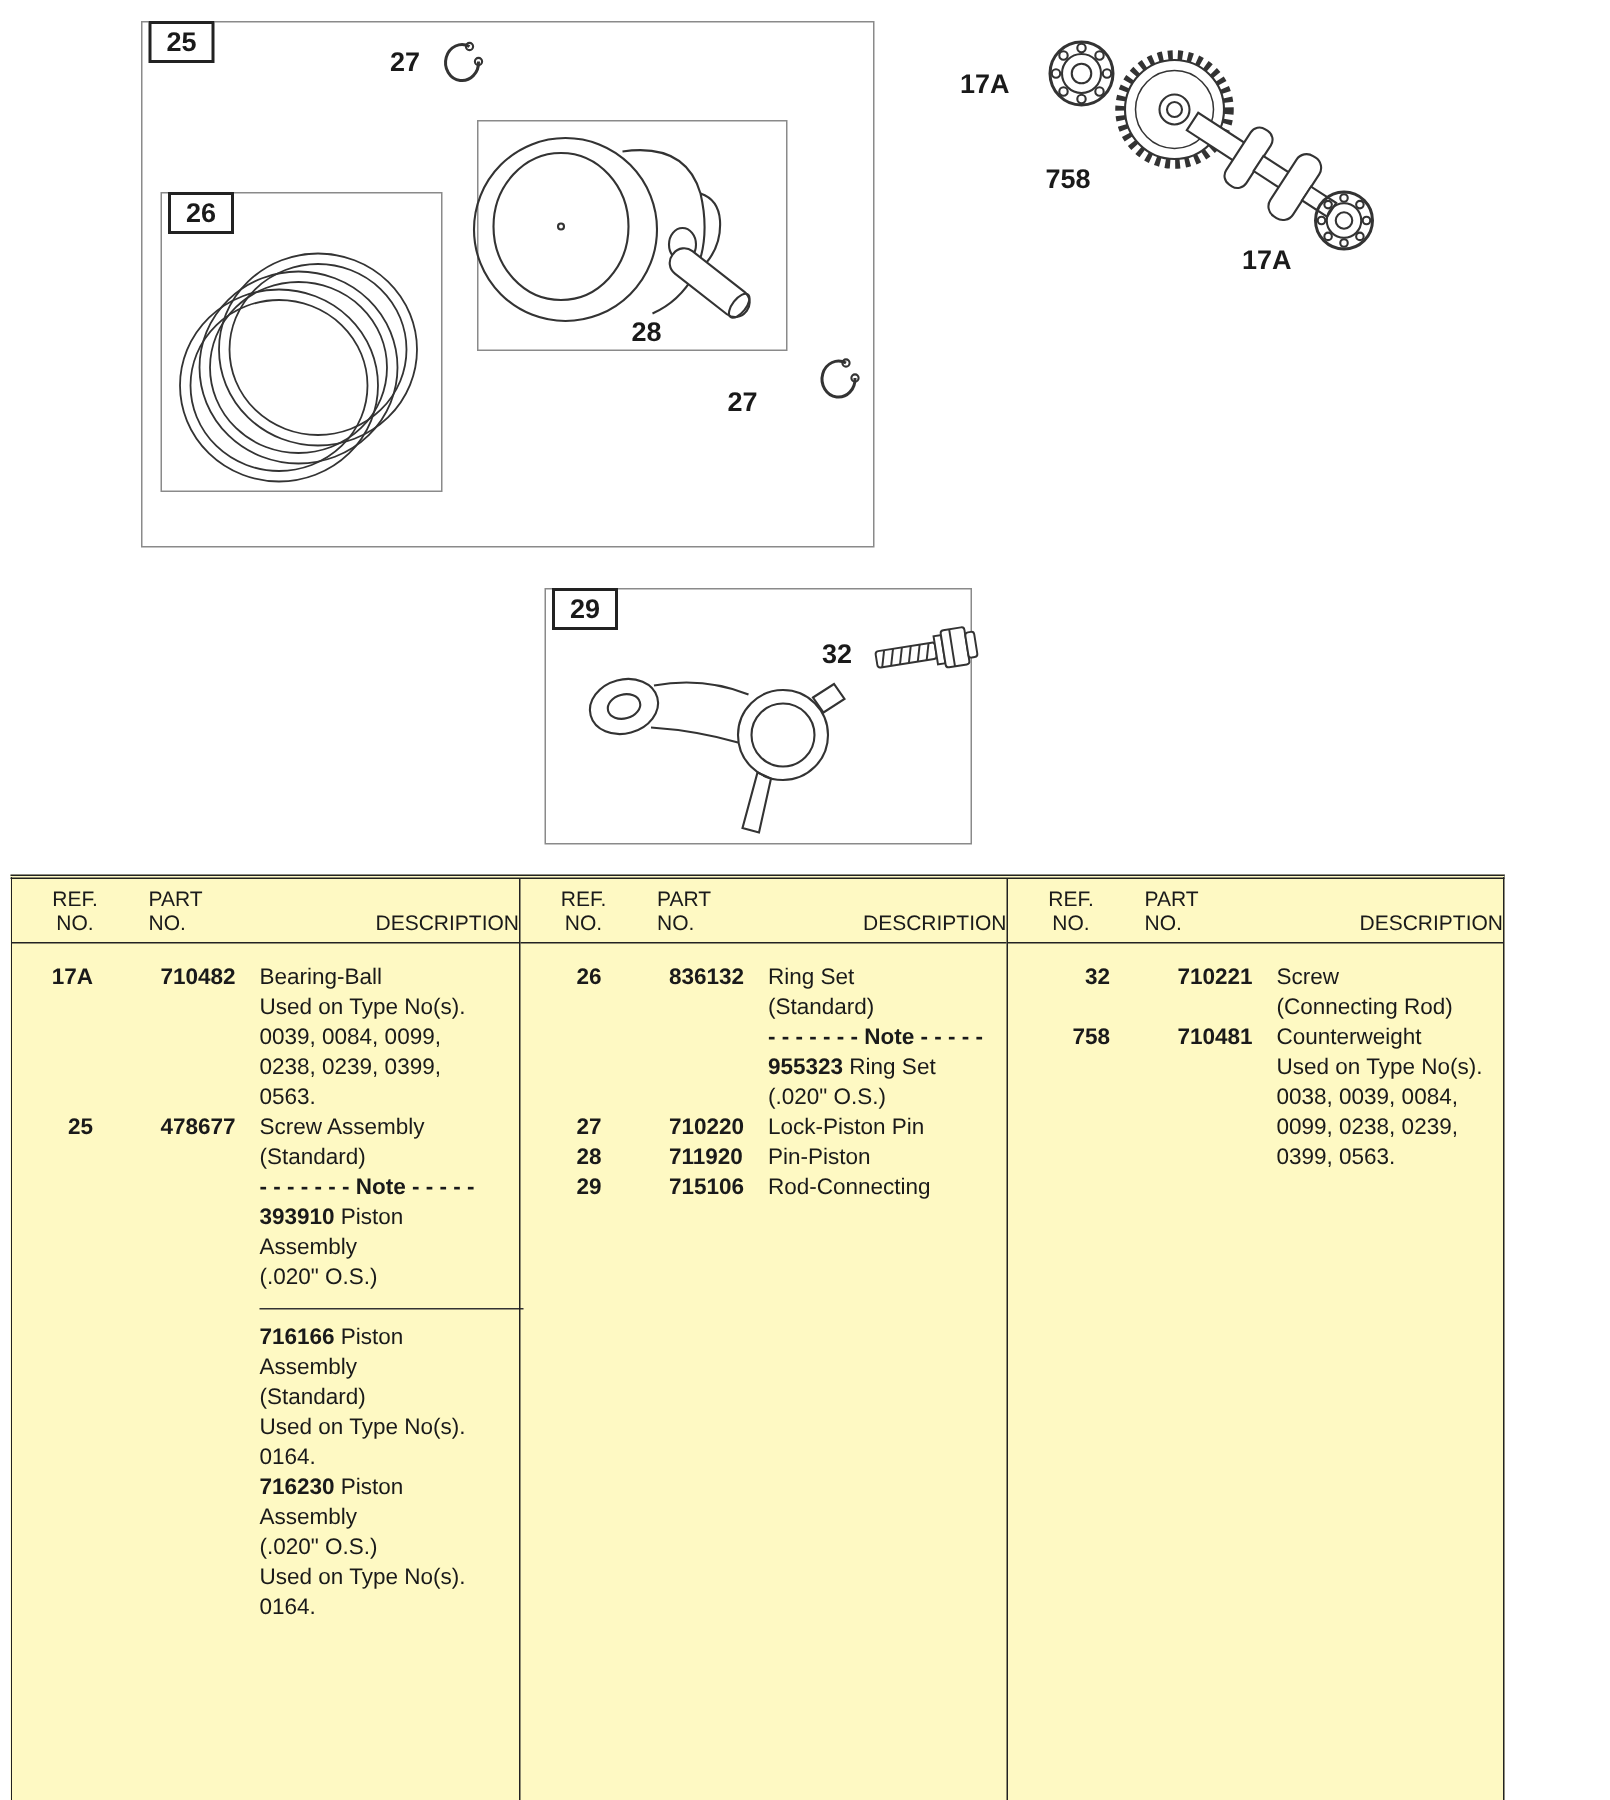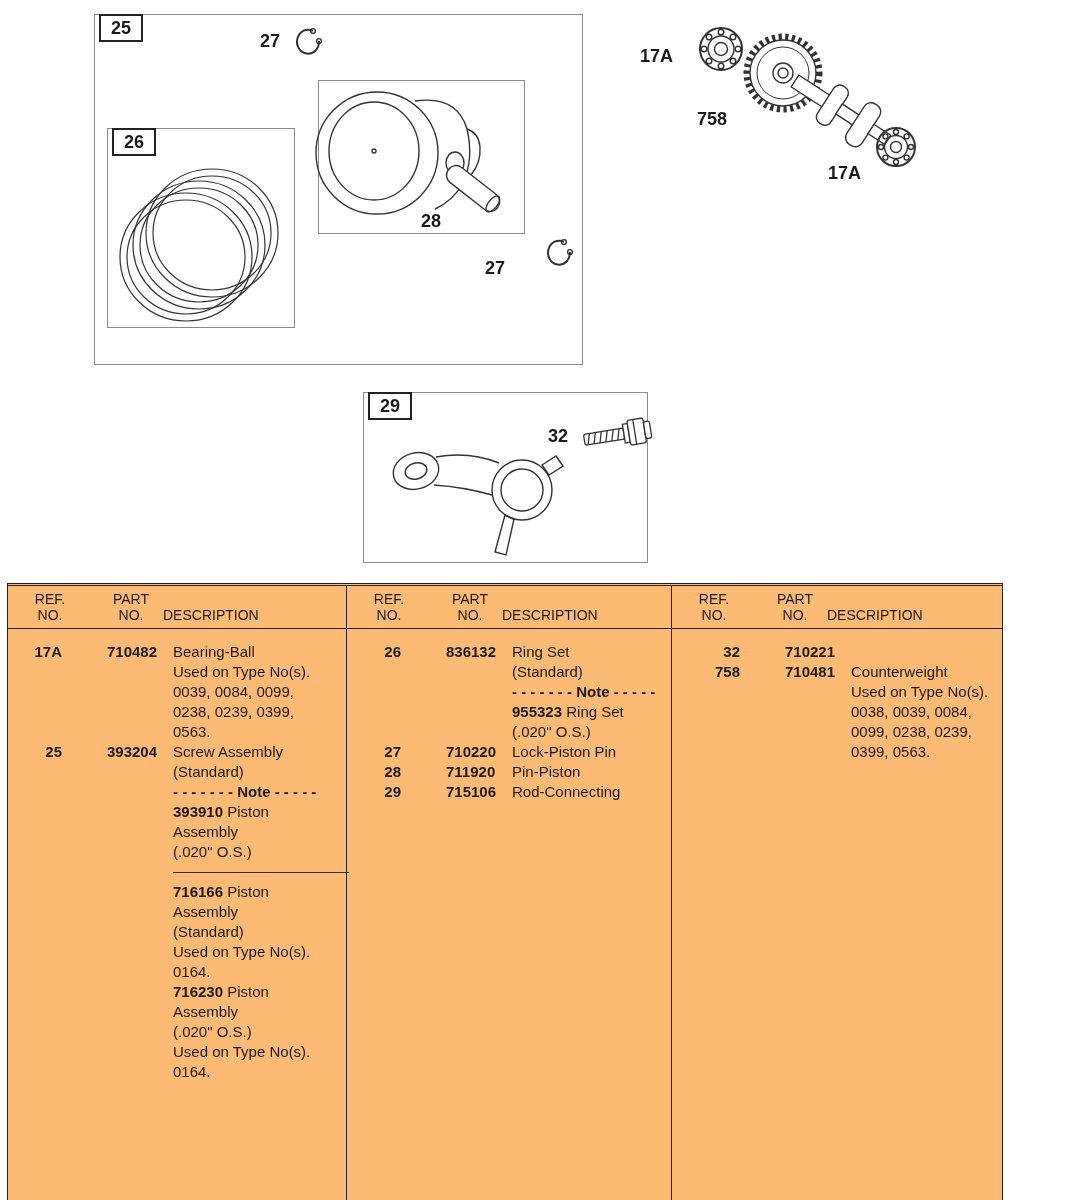--- a/index.html
+++ b/index.html
@@ -15,33 +15,33 @@
     border: 2px solid #222; font-weight: bold; font-size: 18px;
     line-height: 22px; padding: 1px 10px; z-index: 5;
   }
   .callout { position: absolute; font-weight: bold; font-size: 18px; z-index: 6; }
   svg { display: block; overflow: visible; }
 
   
   .parts-table {
     position: absolute; left: 7px; top: 583px; width: 996px; height: 617px;
     border-top: 3px double #222; border-left: 1px solid #222; border-right: 1px solid #222;
-    display: flex; background: #fdba74;
+    display: flex; background: #fef9c3;
   }
   .col-group { height: 100%; }
   .col-group.c1 { width: 338px; }
   .col-group.c2 { width: 325px; border-left: 1px solid #222; }
   .col-group.c3 { flex: 1; border-left: 1px solid #222; }
   .col-header {
     height: 43px; border-bottom: 1px solid #222;
     display: flex; align-items: flex-end; padding: 4px 0 5px 0; font-size: 14px;
   }
   .hdr-ref  { width: 58px; text-align: center; margin-left: 13px; line-height: 16px; }
-  .hdr-part { width: 64px; text-align: center; margin-left: 20px; line-height: 16px; }
-  .hdr-desc { flex: 1; text-align: left; line-height: 16px; }
+  .hdr-part { width: 64px; margin-left: 20px; line-height: 16px; }
+  .hdr-desc { flex: 1; text-align: right; line-height: 16px; }
   .entries { padding-top: 13px; font-size: 15px; line-height: 20px; }
   .entry-row { display: flex; align-items: flex-start; }
   .cell.ref  { width: 54px; flex: none; text-align: right; font-weight: bold; }
   .cell.part { width: 58px; flex: none; margin-left: 45px; font-weight: bold; }
   .cell.desc { flex: 1; margin-left: 8px; }
   .col-group.c3 .cell.ref { width: 68px; }
   .desc-line b { font-weight: bold; }
   .desc-divider { width: 176px; border-top: 1px solid #333; margin: 10px 0 9px 0; }
 </style>
 </head>
@@ -223,21 +223,21 @@
           <div class="cell desc">
             <div class="desc-line">Bearing-Ball</div>
             <div class="desc-line">Used on Type No(s).</div>
             <div class="desc-line">0039, 0084, 0099,</div>
             <div class="desc-line">0238, 0239, 0399,</div>
             <div class="desc-line">0563.</div>
           </div>
         </div>
         <div class="entry-row">
           <div class="cell ref">25</div>
-          <div class="cell part">393204</div>
+          <div class="cell part">478677</div>
           <div class="cell desc">
             <div class="desc-line">Screw Assembly</div>
             <div class="desc-line">(Standard)</div>
             <div class="desc-line"><b>- - - - - - -  Note  - - - - -</b></div>
             <div class="desc-line"><b>393910</b>&nbsp;Piston</div>
             <div class="desc-line">Assembly</div>
             <div class="desc-line">(.020" O.S.)</div>
             <div class="desc-divider"></div>
             <div class="desc-line"><b>716166</b>&nbsp;Piston</div>
             <div class="desc-line">Assembly</div>
@@ -311,20 +311,24 @@
       <div class="hdr-part">
         <div>PART</div>
         <div>NO.</div>
       </div>
       <div class="hdr-desc">DESCRIPTION</div>
     </div>
     <div class="entries">
         <div class="entry-row">
           <div class="cell ref">32</div>
           <div class="cell part">710221</div>
+          <div class="cell desc">
+            <div class="desc-line">Screw</div>
+            <div class="desc-line">(Connecting Rod)</div>
+          </div>
         </div>
         <div class="entry-row">
           <div class="cell ref">758</div>
           <div class="cell part">710481</div>
           <div class="cell desc">
             <div class="desc-line">Counterweight</div>
             <div class="desc-line">Used on Type No(s).</div>
             <div class="desc-line">0038, 0039, 0084,</div>
             <div class="desc-line">0099, 0238, 0239,</div>
             <div class="desc-line">0399, 0563.</div>

